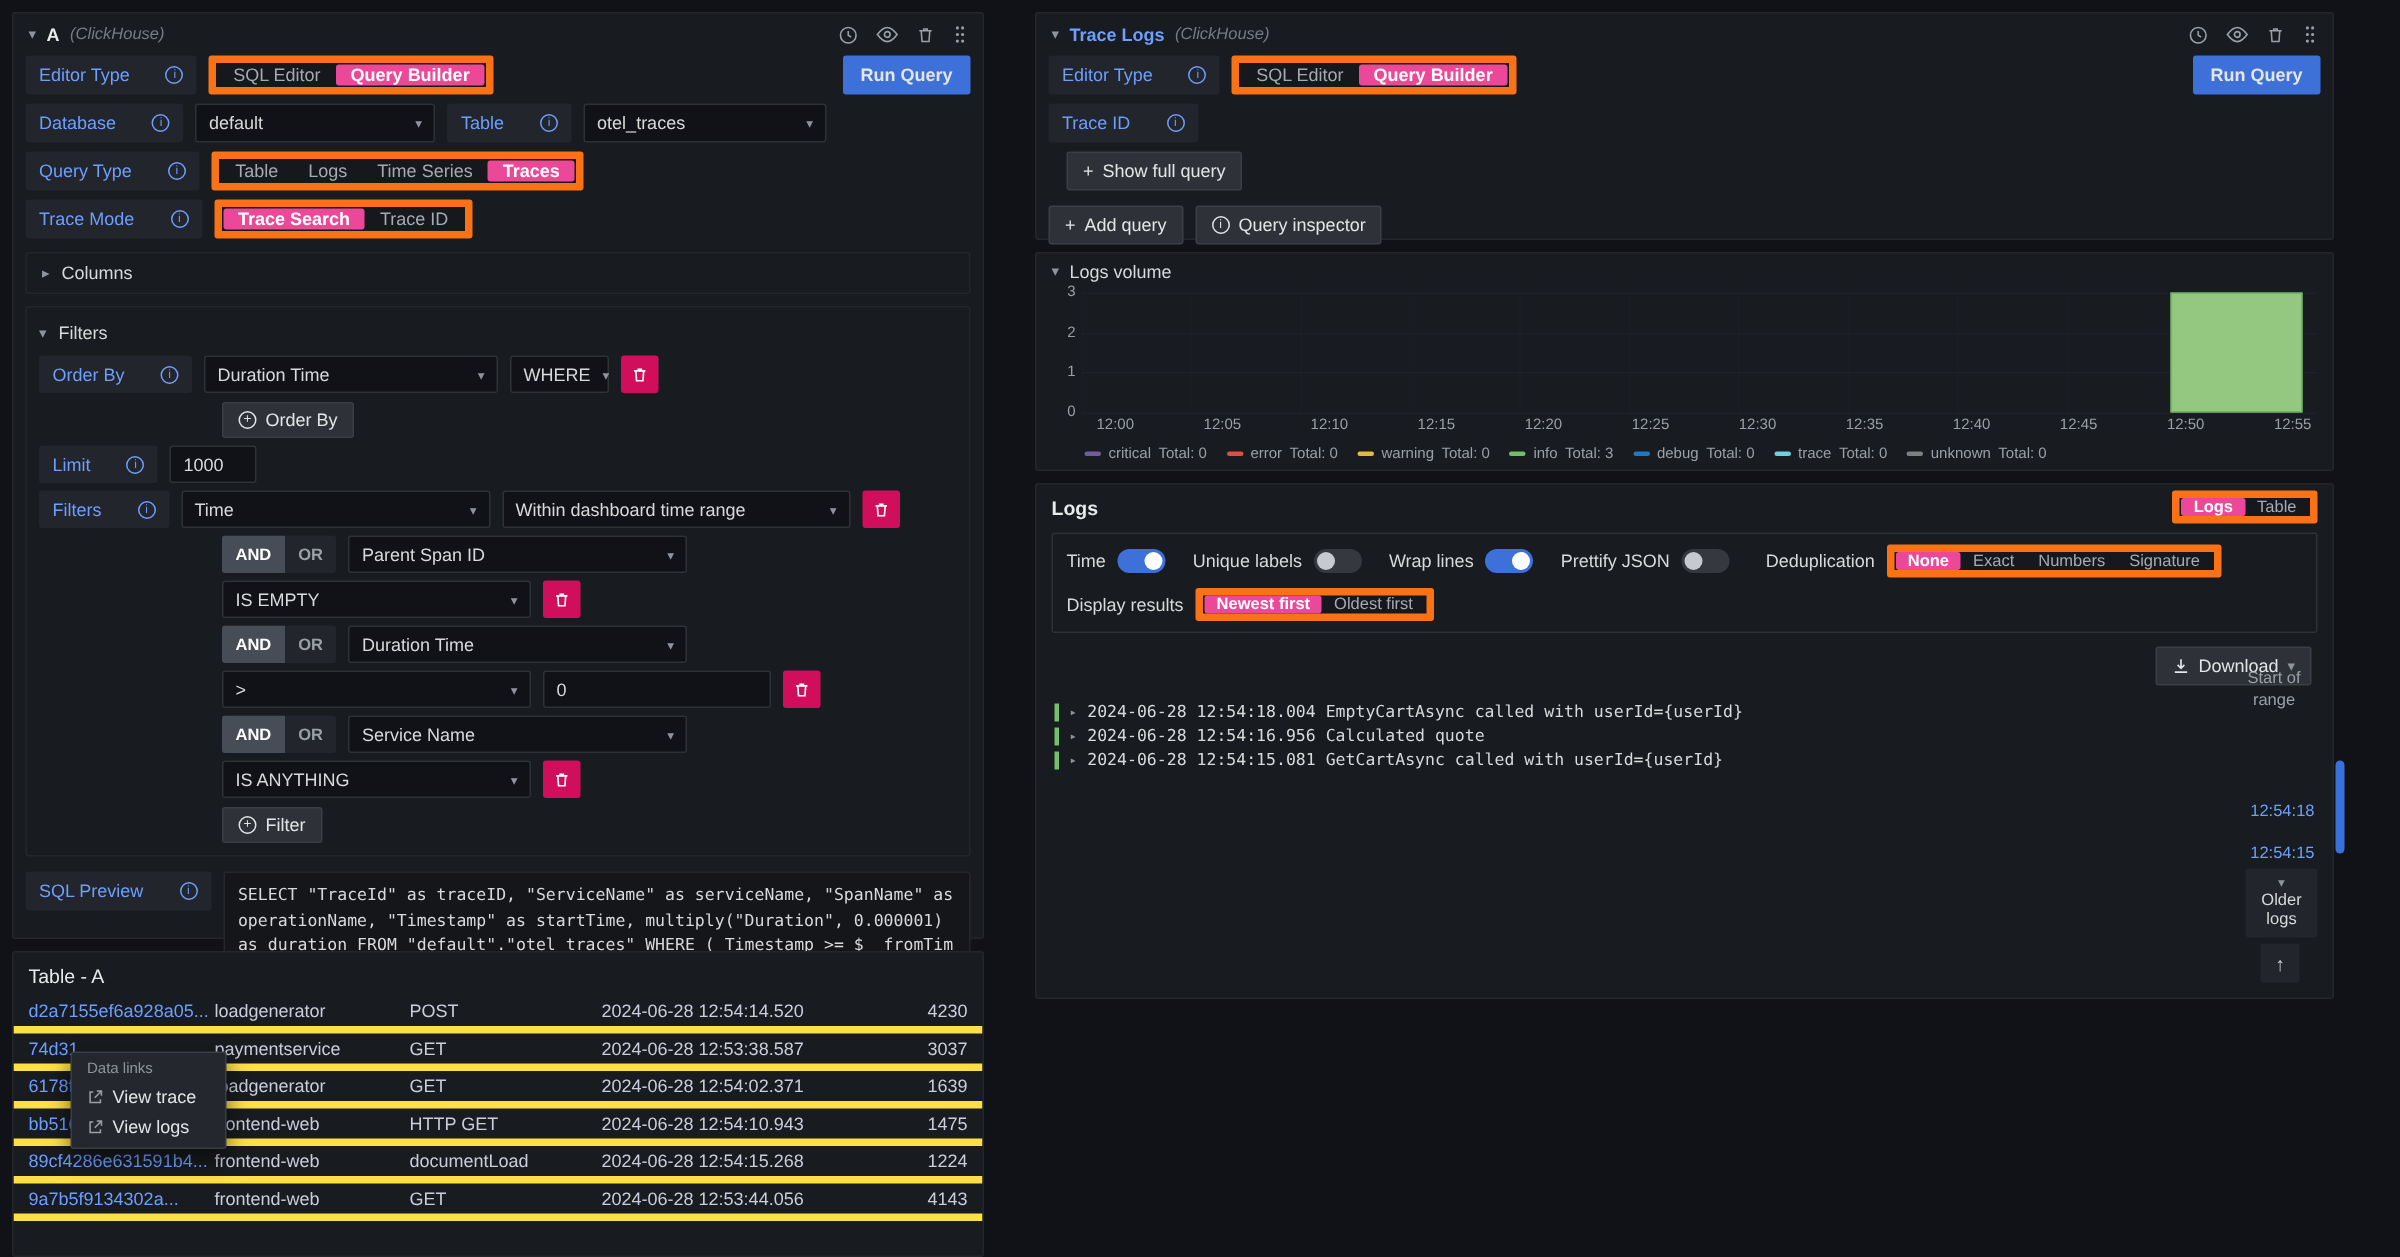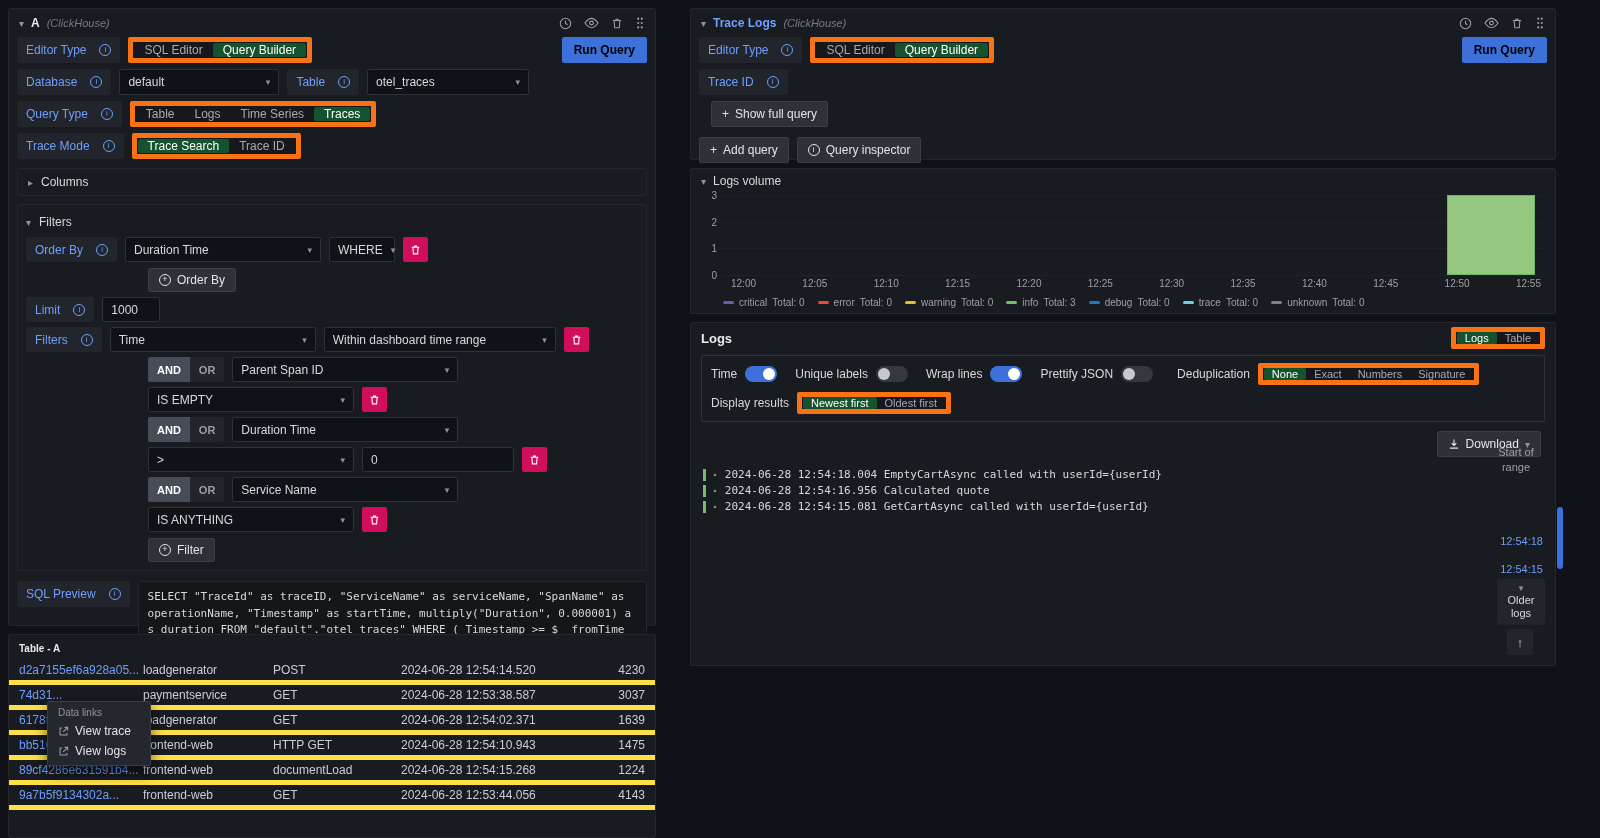--- a/index.html
+++ b/index.html
@@ -8,49 +8,49 @@
   .panel{position:absolute;background:#181b1f;border:1px solid #24262c;border-radius:2px}
   .phead{display:flex;align-items:center;gap:7px;padding:5px 10px;font-size:12px;height:28px}
   .chev{color:#8e949e;font-size:10px;cursor:pointer}
   .ptitle{color:#e9eaeb;font-weight:700}
   .ptitle.blue{color:#6e9fff}
   .pds{color:#767b83;font-style:italic;font-size:11px}
   .picons{margin-left:auto;display:flex;gap:12px;color:#9aa0a6;align-items:center}
   .picons svg{display:block}
   .pbody{padding:0 8px 8px}
   .row{display:flex;align-items:center;gap:8px;margin-bottom:6px;height:26px}
-  .chip{display:inline-flex;align-items:center;gap:13px;background:#22252b;color:#6e9fff;font-size:12px;height:26px;padding:0 9px;border-radius:2px;white-space:nowrap;font-weight:500}
+  .chip{display:inline-flex;align-items:center;gap:24px;background:#22252b;color:#6e9fff;font-size:12px;height:26px;padding:0 9px;border-radius:2px;white-space:nowrap;font-weight:500}
   .icircle{width:12px;height:12px;border:1px solid currentColor;border-radius:50%;font-size:8px;display:inline-flex;align-items:center;justify-content:center;line-height:1;font-style:normal}
   .selbox{display:inline-flex;align-items:center;justify-content:space-between;background:#111217;border:1px solid #2c3235;border-radius:2px;height:26px;padding:0 8px;font-size:12px;color:#d8d9da;cursor:pointer}
   .selbox .cev{color:#8e949e;font-size:9px;margin-left:8px}
   .txt{background:#111217;border:1px solid #2c3235;border-radius:2px;height:26px;padding:0 8px;font-size:12px;color:#d8d9da;font-family:"Liberation Sans",sans-serif}
   .seg{display:inline-flex;border:5px solid #f97316;border-radius:2px;background:#16181d;padding:1px;height:26px;align-items:center}
   .seg .opt{padding:0 10px;display:flex;align-items:center;font-size:12px;color:#a6aab2;cursor:pointer;border-radius:2px;white-space:nowrap}
-  .seg .opt.sel{background:#14532d;color:#fff;font-weight:400}
+  .seg .opt.sel{background:#ec4899;color:#fff;font-weight:700}
   .seg.small{height:22px}
   .seg.small .opt{padding:0 8px;font-size:11px}
-  .btn-blue{display:inline-flex;align-items:center;justify-content:center;background:#3d71d9;color:#000000;height:26px;padding:0 12px;border-radius:2px;font-size:12px;font-weight:600;cursor:pointer;white-space:nowrap}
+  .btn-blue{display:inline-flex;align-items:center;justify-content:center;background:#3d71d9;color:#e5e5e5;height:26px;padding:0 12px;border-radius:2px;font-size:12px;font-weight:600;cursor:pointer;white-space:nowrap}
   .btn-gray{display:inline-flex;align-items:center;gap:6px;background:#2e3238;border:1px solid #3a3e45;color:#e3e4e6;height:26px;padding:0 10px;border-radius:2px;font-size:12px;cursor:pointer;white-space:nowrap}
   .btn-gray.sm{height:24px;font-size:12px}
   .btn-pink{width:25px;height:25px;background:#d10e5c;border-radius:2px;display:inline-flex;align-items:center;justify-content:center;color:#fff;cursor:pointer;flex:none}
   .pluscirc{width:12px;height:12px;border:1px solid currentColor;border-radius:50%;display:inline-flex;align-items:center;justify-content:center;font-size:9px;line-height:1}
   .collapse-box{border:1px solid #24262c;border-radius:2px;display:flex;align-items:center;gap:8px;height:28px;padding:0 10px;font-size:12px;color:#d8d9da;margin-bottom:8px;cursor:pointer;font-weight:500}
   .filters-box{border:1px solid #24262c;border-radius:2px;padding:6px 8px 8px;margin-bottom:8px}
   .fhead{display:flex;align-items:center;gap:8px;font-size:12px;color:#d8d9da;font-weight:500;height:22px;margin-bottom:4px;cursor:pointer}
   .frow{display:flex;align-items:center;gap:8px;margin-bottom:5px;height:25px}
   .frow .chip{height:25px}
   .frow .selbox,.frow .txt{height:25px}
   .indent{margin-left:122px}
   .andor{display:inline-flex;background:#22252b;border-radius:2px;height:25px;align-items:stretch;overflow:hidden}
   .andor .aopt{padding:0 9px;display:flex;align-items:center;font-size:11px;font-weight:700;color:#9aa0a6;cursor:pointer}
   .andor .aopt.sel{background:#474d57;color:#fff}
   .sqlrow{display:flex;gap:8px;margin:10px 0 10px;align-items:flex-start}
   .sqlbox{flex:1;background:#141619;border:1px solid #24262c;border-radius:2px;padding:7px 9px;font-family:"DejaVu Sans Mono",monospace;font-size:11px;line-height:1.5;color:#d8d9da;white-space:pre-wrap;word-break:break-all;min-height:64px}
   
-  .tp-title{font-size:10px;font-weight:700;color:#e9eaeb;padding:8px 10px 6px}
+  .tp-title{font-size:13px;font-weight:400;color:#e9eaeb;padding:8px 10px 6px}
   .trow{display:flex;align-items:center;height:25px;padding:0 10px;font-size:12px;border-bottom:5px solid #fde047}
   .trow.head{font-weight:700;color:#e9eaeb;border-bottom:1px solid #2c3235;height:24px}
   .tc1{width:124px;overflow:hidden;white-space:nowrap;text-overflow:clip}
   .tc2{width:130px}.tc3{width:128px}.tc4{width:180px}
   .tc5{flex:1;text-align:right}
   .tlink{color:#6e9fff;cursor:pointer}
   .ctx{position:absolute;left:38px;top:66px;width:104px;background:#25272e;border:1px solid #393d44;border-radius:2px;box-shadow:0 6px 14px rgba(0,0,0,.55);z-index:6;padding:3px 0 4px}
   .ctx .hd{font-size:10px;color:#8e949e;padding:2px 10px 3px}
   .ctx .it{display:flex;align-items:center;gap:6px;font-size:12px;color:#e3e4e6;padding:3px 10px;cursor:pointer}
   

